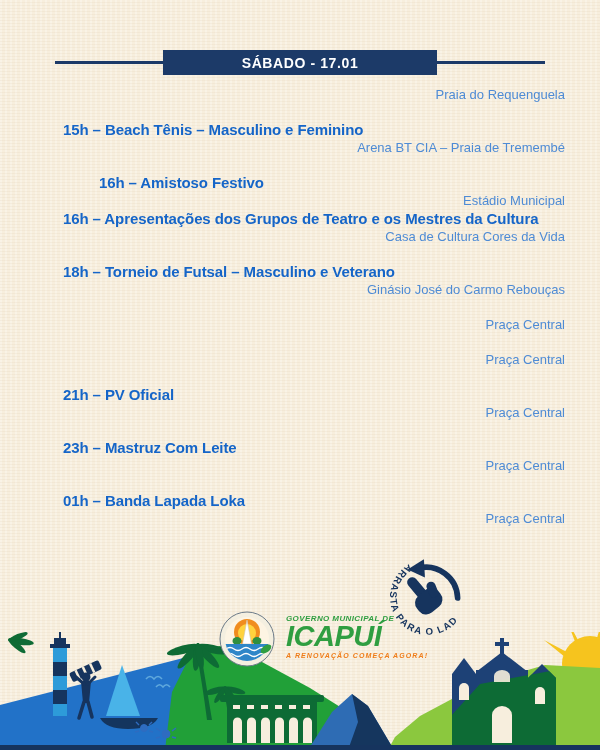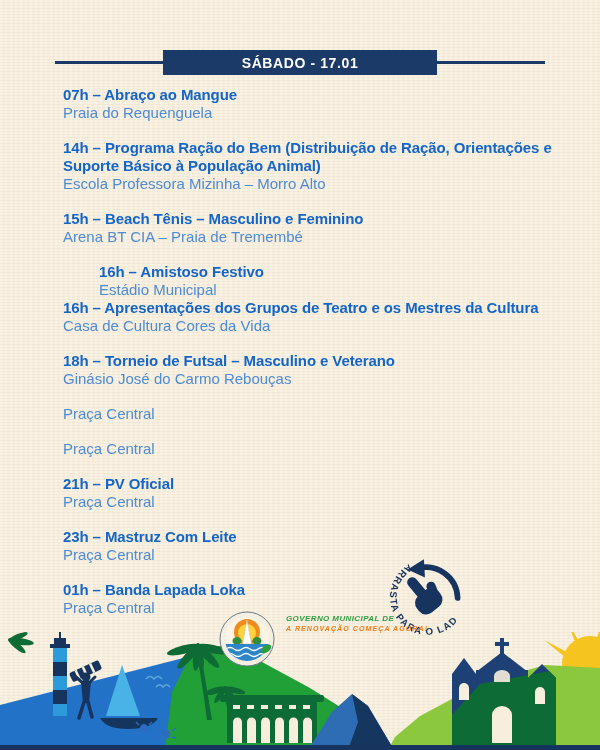--- a/index.html
+++ b/index.html
@@ -14,21 +14,21 @@
   .banner-line{position:absolute;left:55px;right:55px;top:61px;height:3px;background:#1c3a68;}
   .banner{
     position:absolute;left:163px;top:50px;width:274px;height:25px;background:#1c3a68;
     display:flex;align-items:center;justify-content:center;z-index:2;
   }
   .banner span{color:#ffffff;font-weight:bold;font-size:14px;letter-spacing:0.6px;}
   .events{position:absolute;left:63px;top:86px;width:502px;z-index:2;}
   .event{margin-bottom:17px;}
   .event.tight{margin-bottom:0;margin-left:36px;}
   .event-title{font-weight:bold;font-size:15px;line-height:18px;color:#1565c8;letter-spacing:-0.1px;}
-  .event-loc{font-weight:normal;font-size:15px;line-height:18px;color:#4e8bd5;}
+  .event-loc{font-weight:normal;font-size:13px;line-height:18px;color:#4e8bd5;text-align:right;}
   .swipe{position:absolute;left:381px;top:550px;width:94px;height:94px;z-index:3;}
   .logo{position:absolute;left:218px;top:610px;z-index:4;display:flex;align-items:flex-start;gap:6px;}
   .crest{width:58px;height:58px;}
   .logo-text{margin-left:4px;padding-top:4px;}
   .logo-gov{color:#2f9e41;font-weight:bold;font-style:italic;font-size:8px;letter-spacing:0.4px;}
   .logo-city{color:#2f9e41;font-weight:bold;font-style:italic;font-size:29px;line-height:27px;letter-spacing:-0.5px;}
   .logo-tagline{color:#ef7d1a;font-weight:bold;font-style:italic;font-size:7px;letter-spacing:1.1px;margin-top:2px;}
   .scene{position:absolute;left:0;bottom:0;width:600px;height:118px;z-index:1;}
 </style>
 </head>
@@ -36,26 +36,21 @@
 
 <div class="poster">
 
   <div class="banner-line"></div>
   <div class="banner">
     <span>SÁBADO - 17.01</span>
   </div>
 
   <div class="events">
     <div class="event">
-      <div class="event-title">07h – Abraço ao Mangue</div>
       <div class="event-loc">Praia do Requenguela</div>
-    </div>
-    <div class="event">
-      <div class="event-title">14h – Programa Ração do Bem (Distribuição de Ração, Orientações e Suporte Básico à População Animal)</div>
-      <div class="event-loc">Escola Professora Mizinha – Morro Alto</div>
     </div>
     <div class="event">
       <div class="event-title">15h – Beach Tênis – Masculino e Feminino</div>
       <div class="event-loc">Arena BT CIA – Praia de Tremembé</div>
     </div>
     <div class="event tight">
       <div class="event-title">16h – Amistoso Festivo</div>
       <div class="event-loc">Estádio Municipal</div>
     </div>
     <div class="event">
@@ -120,20 +115,21 @@
         <ellipse cx="19" cy="31" rx="4.5" ry="4" fill="#2f8f3f"></ellipse>
         <ellipse cx="39" cy="31" rx="4.5" ry="4" fill="#2f8f3f"></ellipse>
         <rect x="7" y="34" width="44" height="17" fill="#2e86c8"></rect>
         <path d="M8,39 q4,-3 8,0 q4,3 8,0 q4,-3 8,0 q4,3 8,0 q4,-3 8,0" fill="none" stroke="#ffffff" stroke-width="1.4"></path>
         <path d="M8,45 q4,-3 8,0 q4,3 8,0 q4,-3 8,0 q4,3 8,0 q4,-3 8,0" fill="none" stroke="#ffffff" stroke-width="1.4"></path>
       </g>
       <ellipse cx="48" cy="39" rx="6" ry="3.5" fill="#2f9e41" transform="rotate(-35 48 39)"></ellipse>
     </svg>
     <div class="logo-text">
       <div class="logo-gov">GOVERNO MUNICIPAL DE</div>
+      <div class="logo-city">ICAPUÍ</div>
       <div class="logo-tagline">A RENOVAÇÃO COMEÇA AGORA!</div>
     </div>
   </div>
 
   <svg class="scene" viewBox="0 0 600 118">
     <g>
       <path fill="#f6c41e" d="M590,30 L604,-18 L606,30 L632,-10 L608,34 L650,14 L610,40 L656,40 L608,48 L648,66 L602,54 L626,92 L594,56 L596,104 L586,56 L560,96 L580,50 L536,70 L576,42 L528,40 L576,34 L544,8 L582,28 L566,-14 Z"></path>
       <circle cx="590" cy="32" r="28" fill="#f6c41e"></circle>
     </g>
     <polygon fill="#8bc83e" points="600,36 545,33 480,52 420,84 395,105 388,118 600,118"></polygon>

